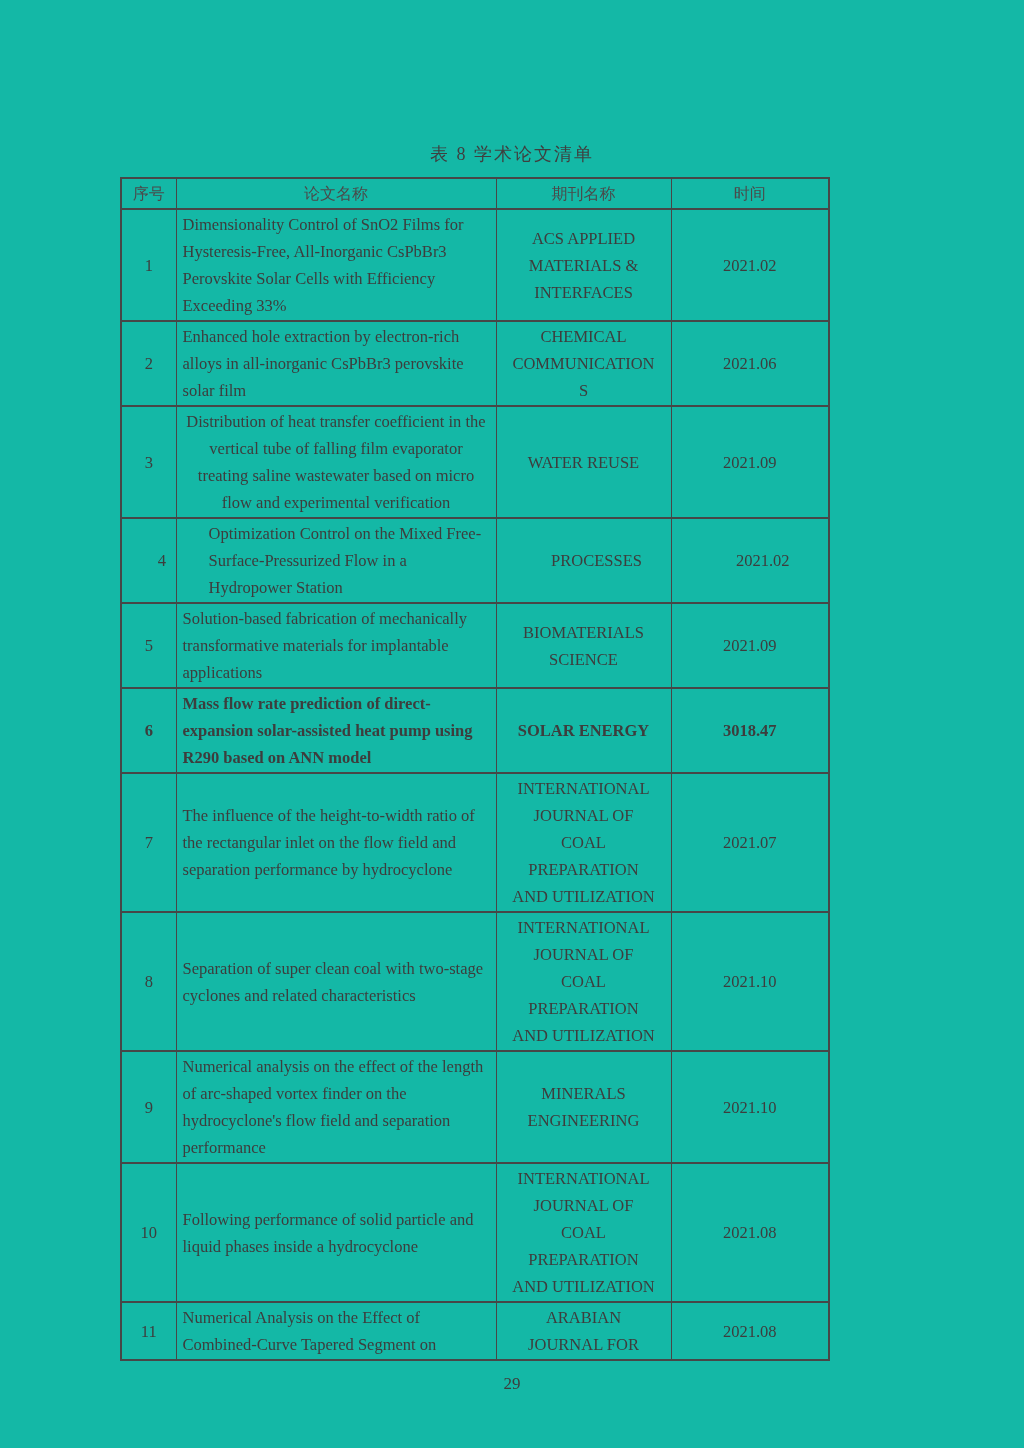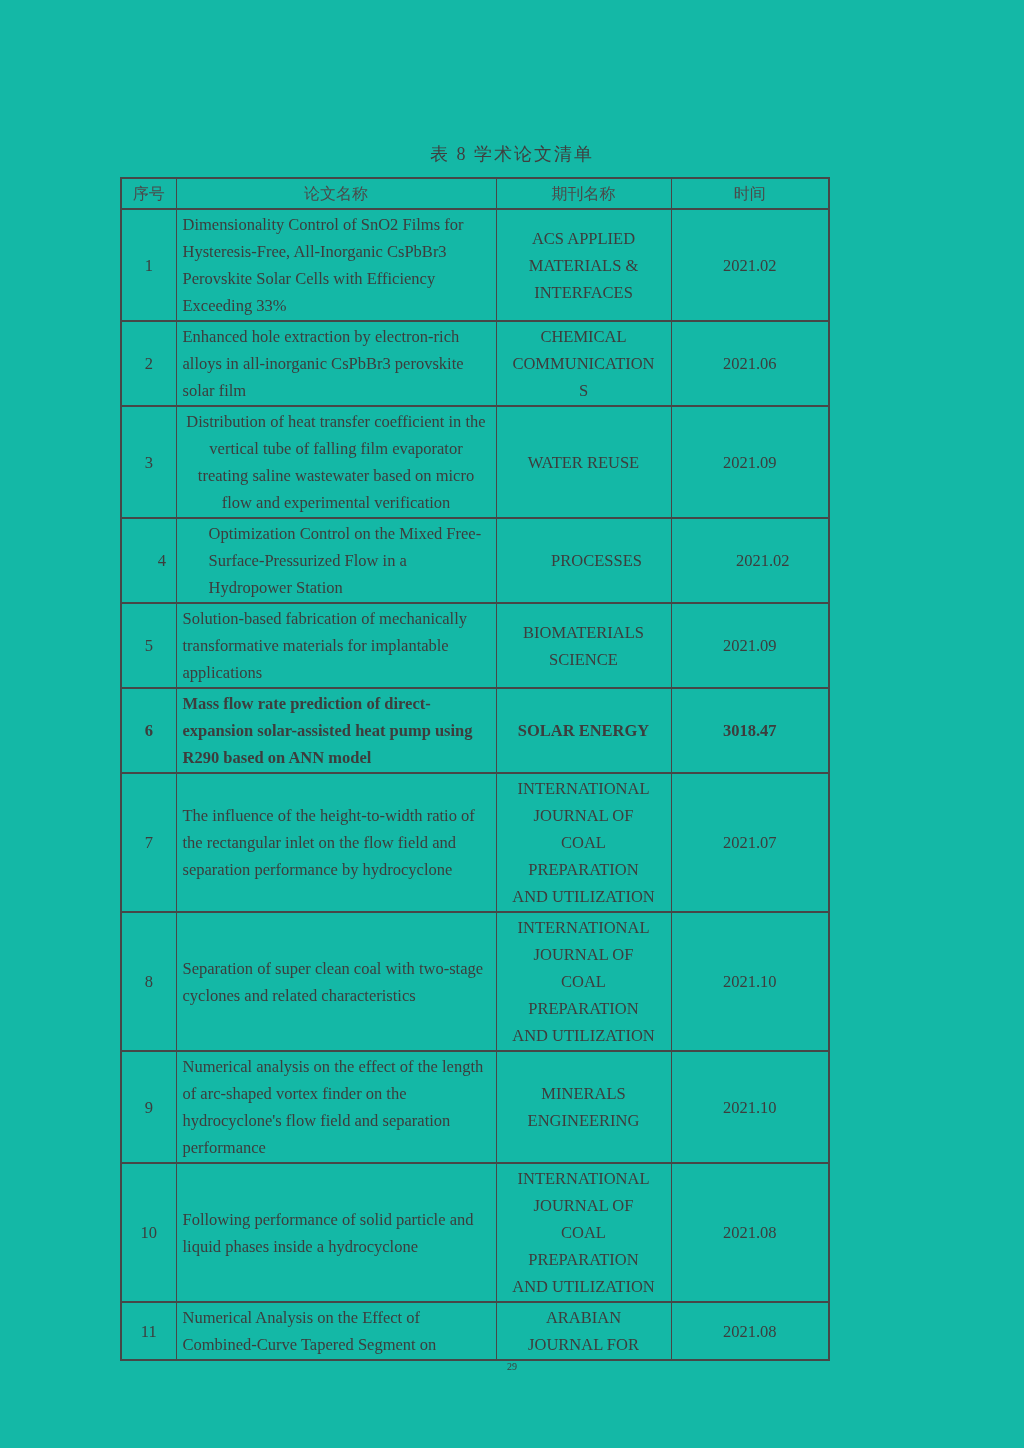--- a/index.html
+++ b/index.html
@@ -79,23 +79,23 @@
   tbody tr:nth-child(5)  td { height: 80px;  }
   tbody tr:nth-child(6)  td { height: 80px; font-weight: bold;  }
   tbody tr:nth-child(7)  td { height: 137px; }
   tbody tr:nth-child(8)  td { height: 136px; }
   tbody tr:nth-child(9)  td { height: 107px; }
   tbody tr:nth-child(10) td { height: 135px; }
   tbody tr:nth-child(11) td { height: 53px;  }
 
   .page-number {
     text-align: center;
-    font-size: 10px;
+    font-size: 17px;
     color: #3d3d3d;
-    margin-top: 0;
+    margin-top: 13px;
   }
 </style>
 </head>
 <body>
 
 <div class="page">
 
   <div class="doc-title">表 8  学术论文清单</div>
 
   <table class="papers">

